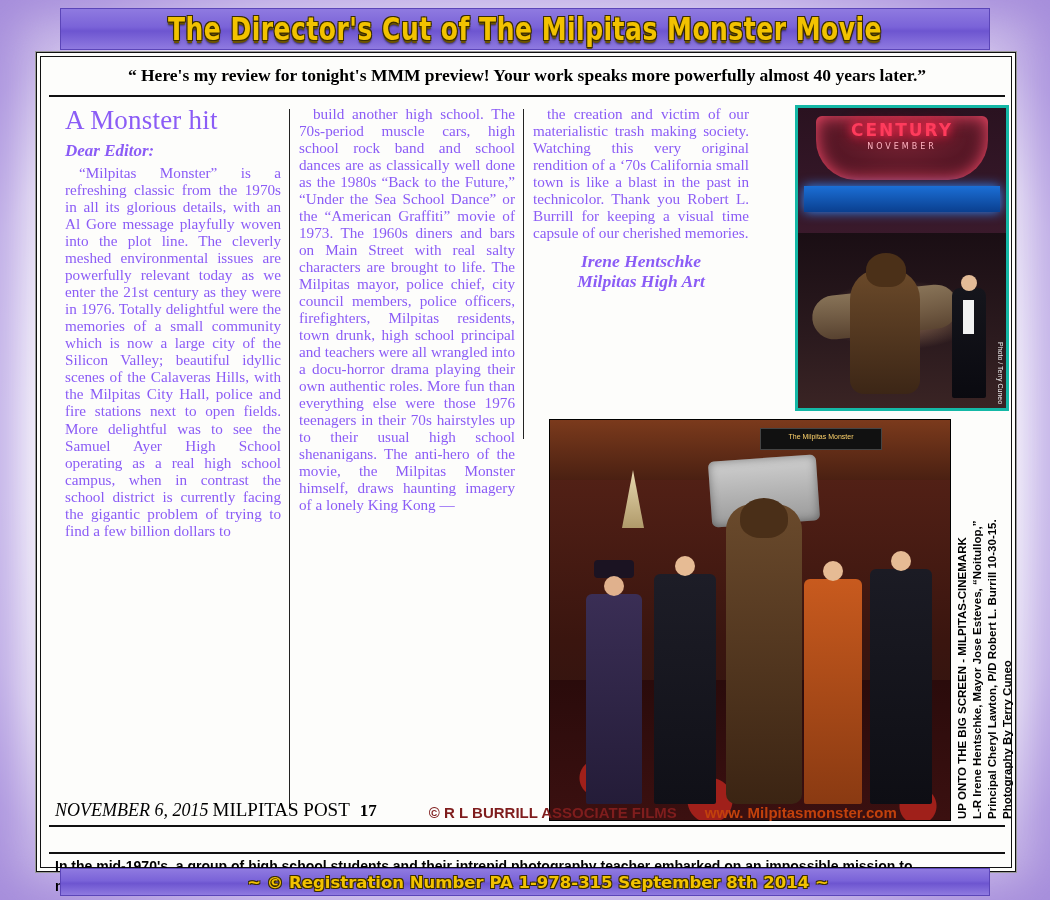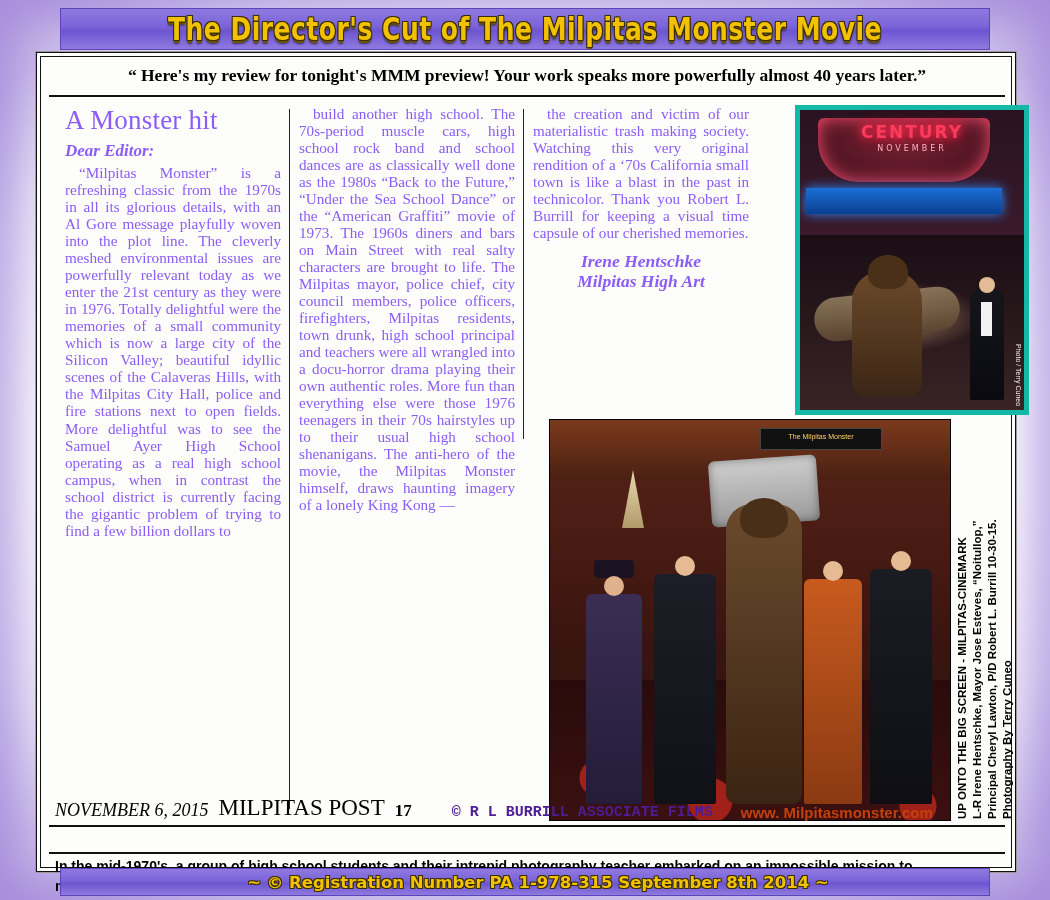--- a/index.html
+++ b/index.html
@@ -92,21 +92,21 @@
 
   
   #monster-silhouette{
     position:absolute;left:506px;top:363px;width:64px;height:84px;
   }
 
   
   #photo1{
     position:absolute;left:754px;top:48px;width:208px;height:300px;
     background:#241018;
-    overflow:hidden;border:5px solid #14b8a6;padding-left:16px;
+    overflow:hidden;border:3px solid #14b8a6;
   }
   #photo1 .sky{position:absolute;inset:0;background:linear-gradient(#2a1220,#3b1a2c 45%,#120a12);}
   #photo1 .marquee{
     position:absolute;left:18px;top:8px;width:172px;height:64px;
     background:radial-gradient(ellipse at 50% 30%, #7a2233, #3d0f1c);
     border-radius:6px 6px 40px 40px;
     box-shadow:0 0 18px #ff4d6d inset;
   }
   #photo1 .centur{
     position:absolute;left:0;right:0;top:12px;text-align:center;
@@ -232,25 +232,25 @@
   #photo2-caption .v.l2{left:17px;font-weight:bold;}
   #photo2-caption .v.l3{left:32px;font-weight:bold;}
 
   
   #rule-foot{position:absolute;left:8px;top:768px;width:956px;height:2px;background:#111;}
   #byline{
     position:absolute;left:14px;top:740px;width:950px;height:24px;
     display:flex;align-items:flex-end;
   }
   #byline .date{font-family:"Liberation Serif", serif;font-style:italic;font-size:18px;}
-  #byline .post{font-family:"Liberation Serif", serif;font-size:23px;margin-left:10px;}
+  #byline .post{font-family:"Liberation Serif", serif;font-size:19px;margin-left:4px;}
   #byline .pg{font-family:"Liberation Serif", serif;font-size:17px;margin-left:10px;font-weight:bold;}
   #byline .assoc{
-    font-family:Liberation Mono, monospace;font-weight:bold;font-size:15px;
-    margin-left:40px;color:#4c1d95;
+    font-family:Liberation Sans, sans-serif;font-weight:bold;font-size:15px;
+    margin-left:52px;color:#7f1d1d;
   }
   #byline .web{
     font-family:"Liberation Sans", sans-serif;font-weight:bold;font-size:15px;
     margin-left:28px;color:#c2410c;
   }
   #rule-foot2{position:absolute;left:8px;top:795px;width:956px;height:2px;background:#111;}
 
   #blurb{
     position:absolute;left:14px;top:800px;width:950px;
     font-family:"Liberation Sans", sans-serif;

